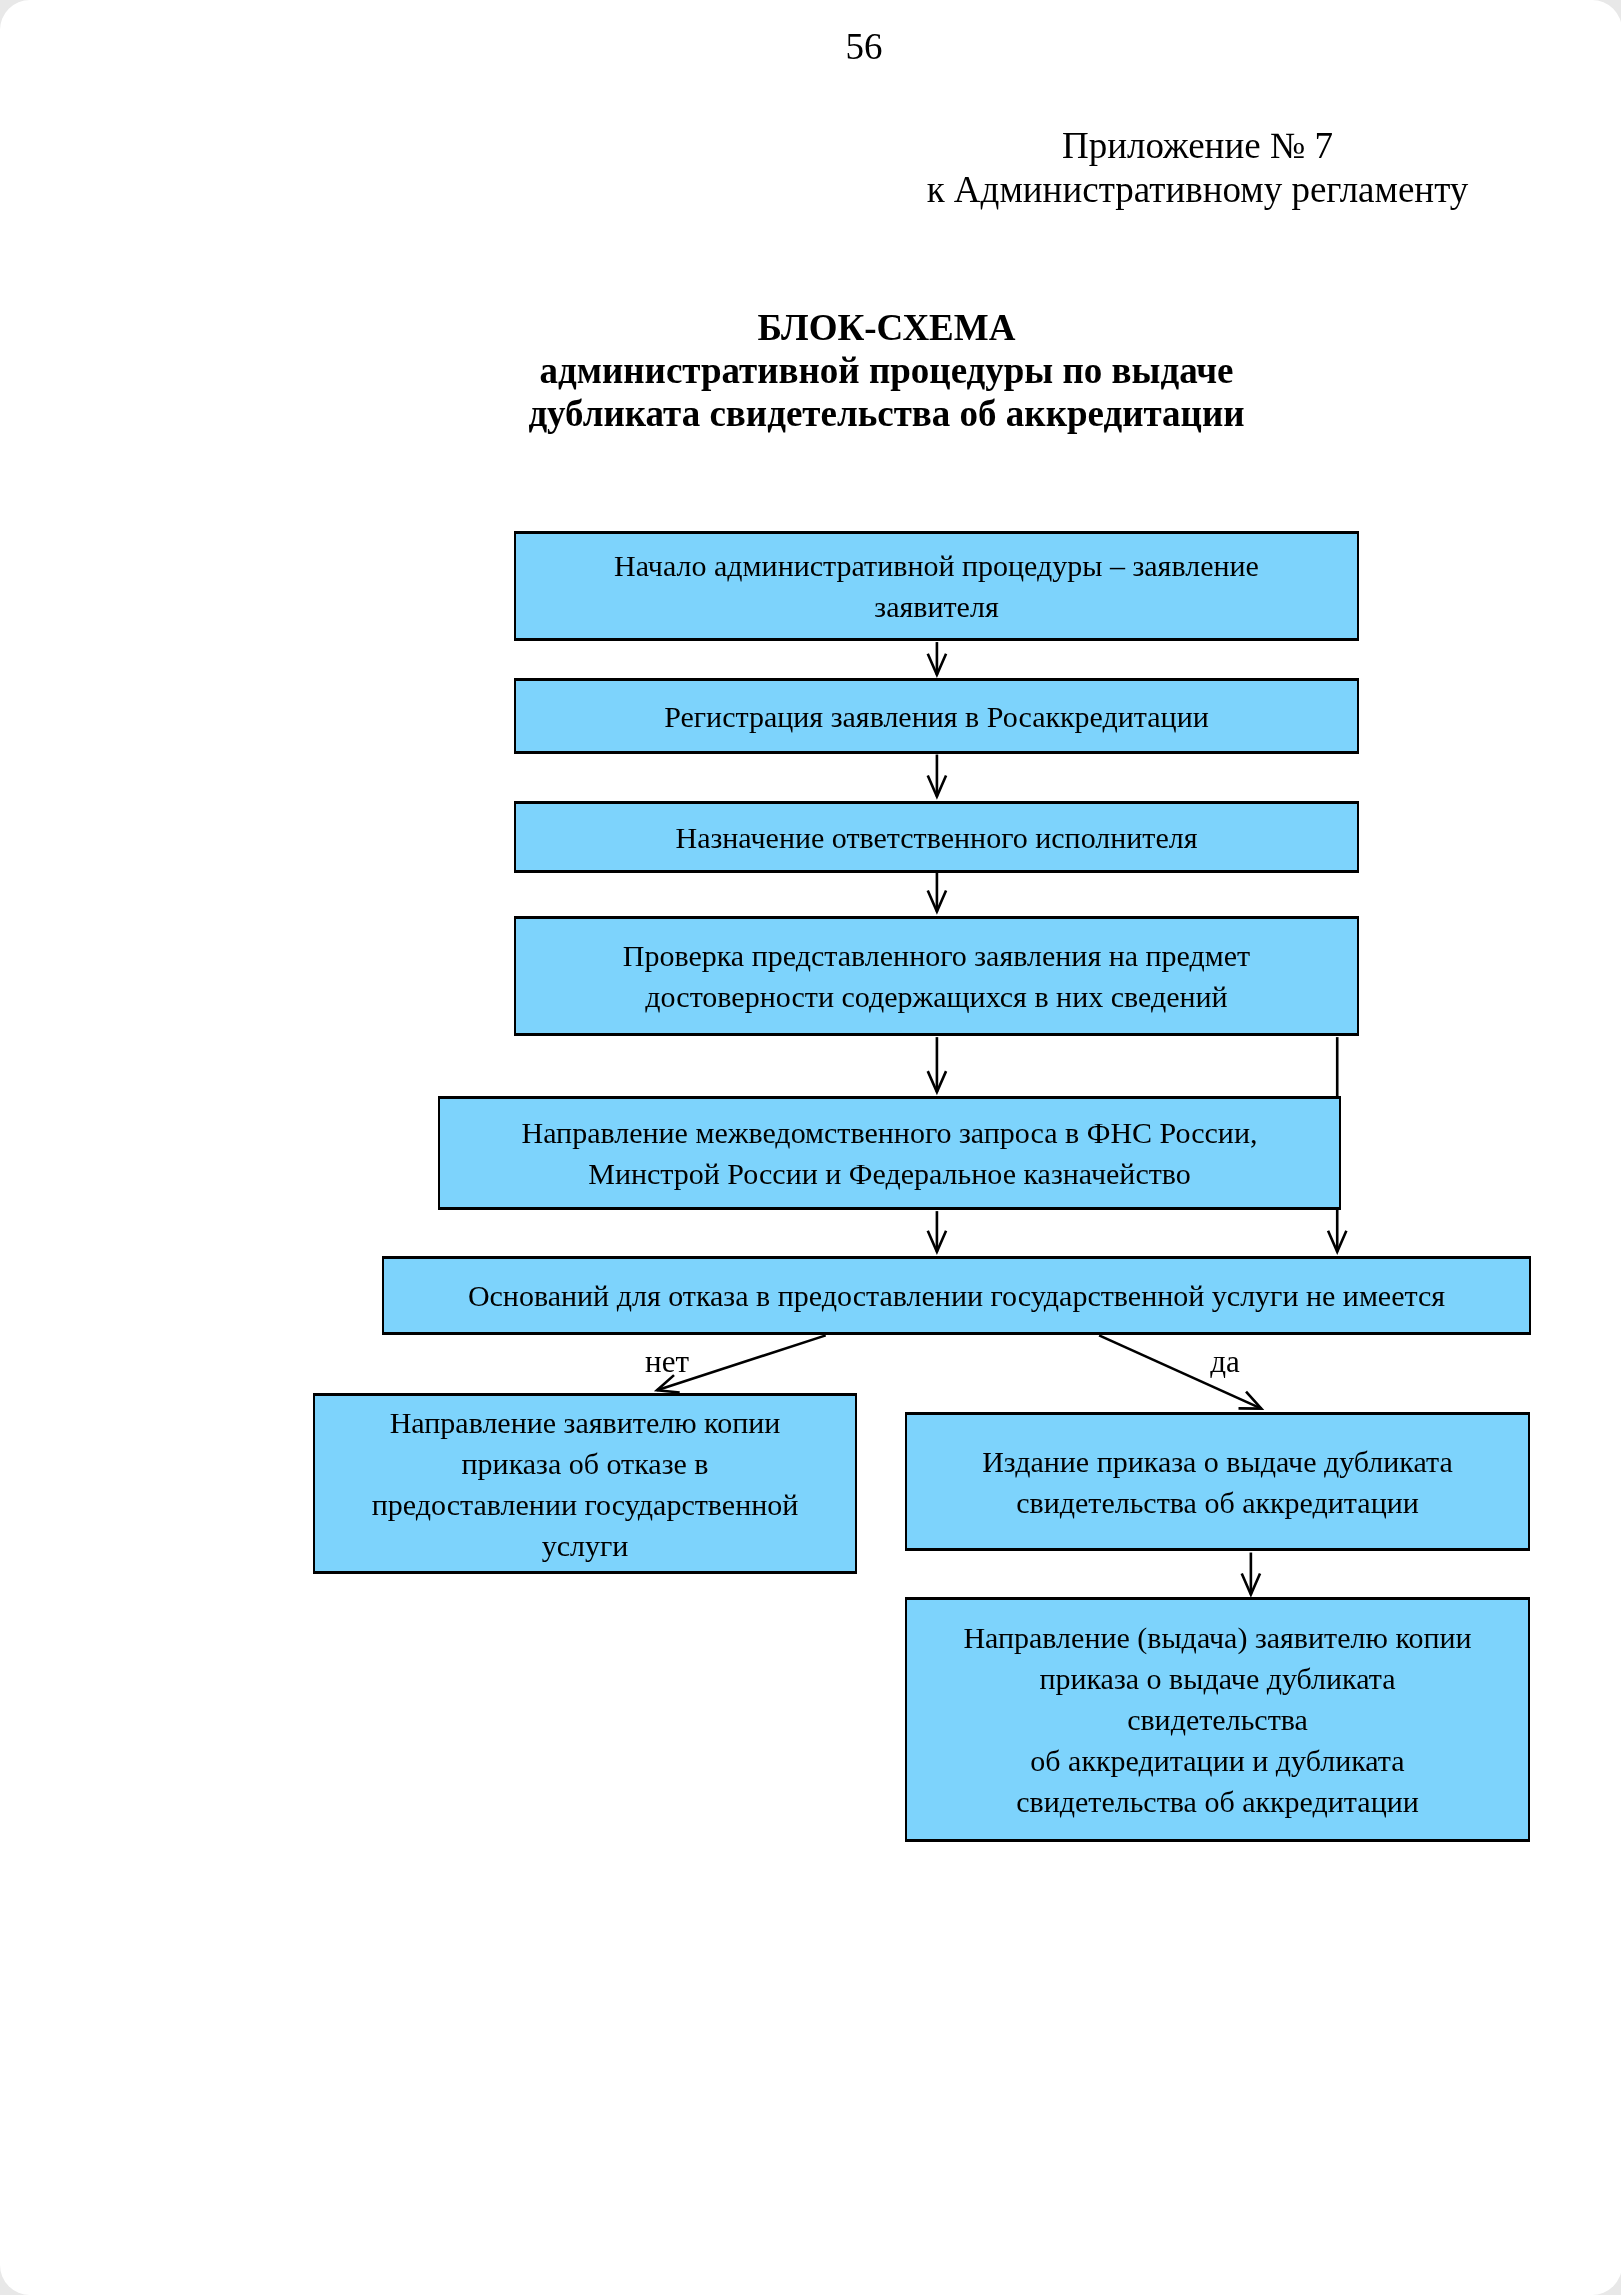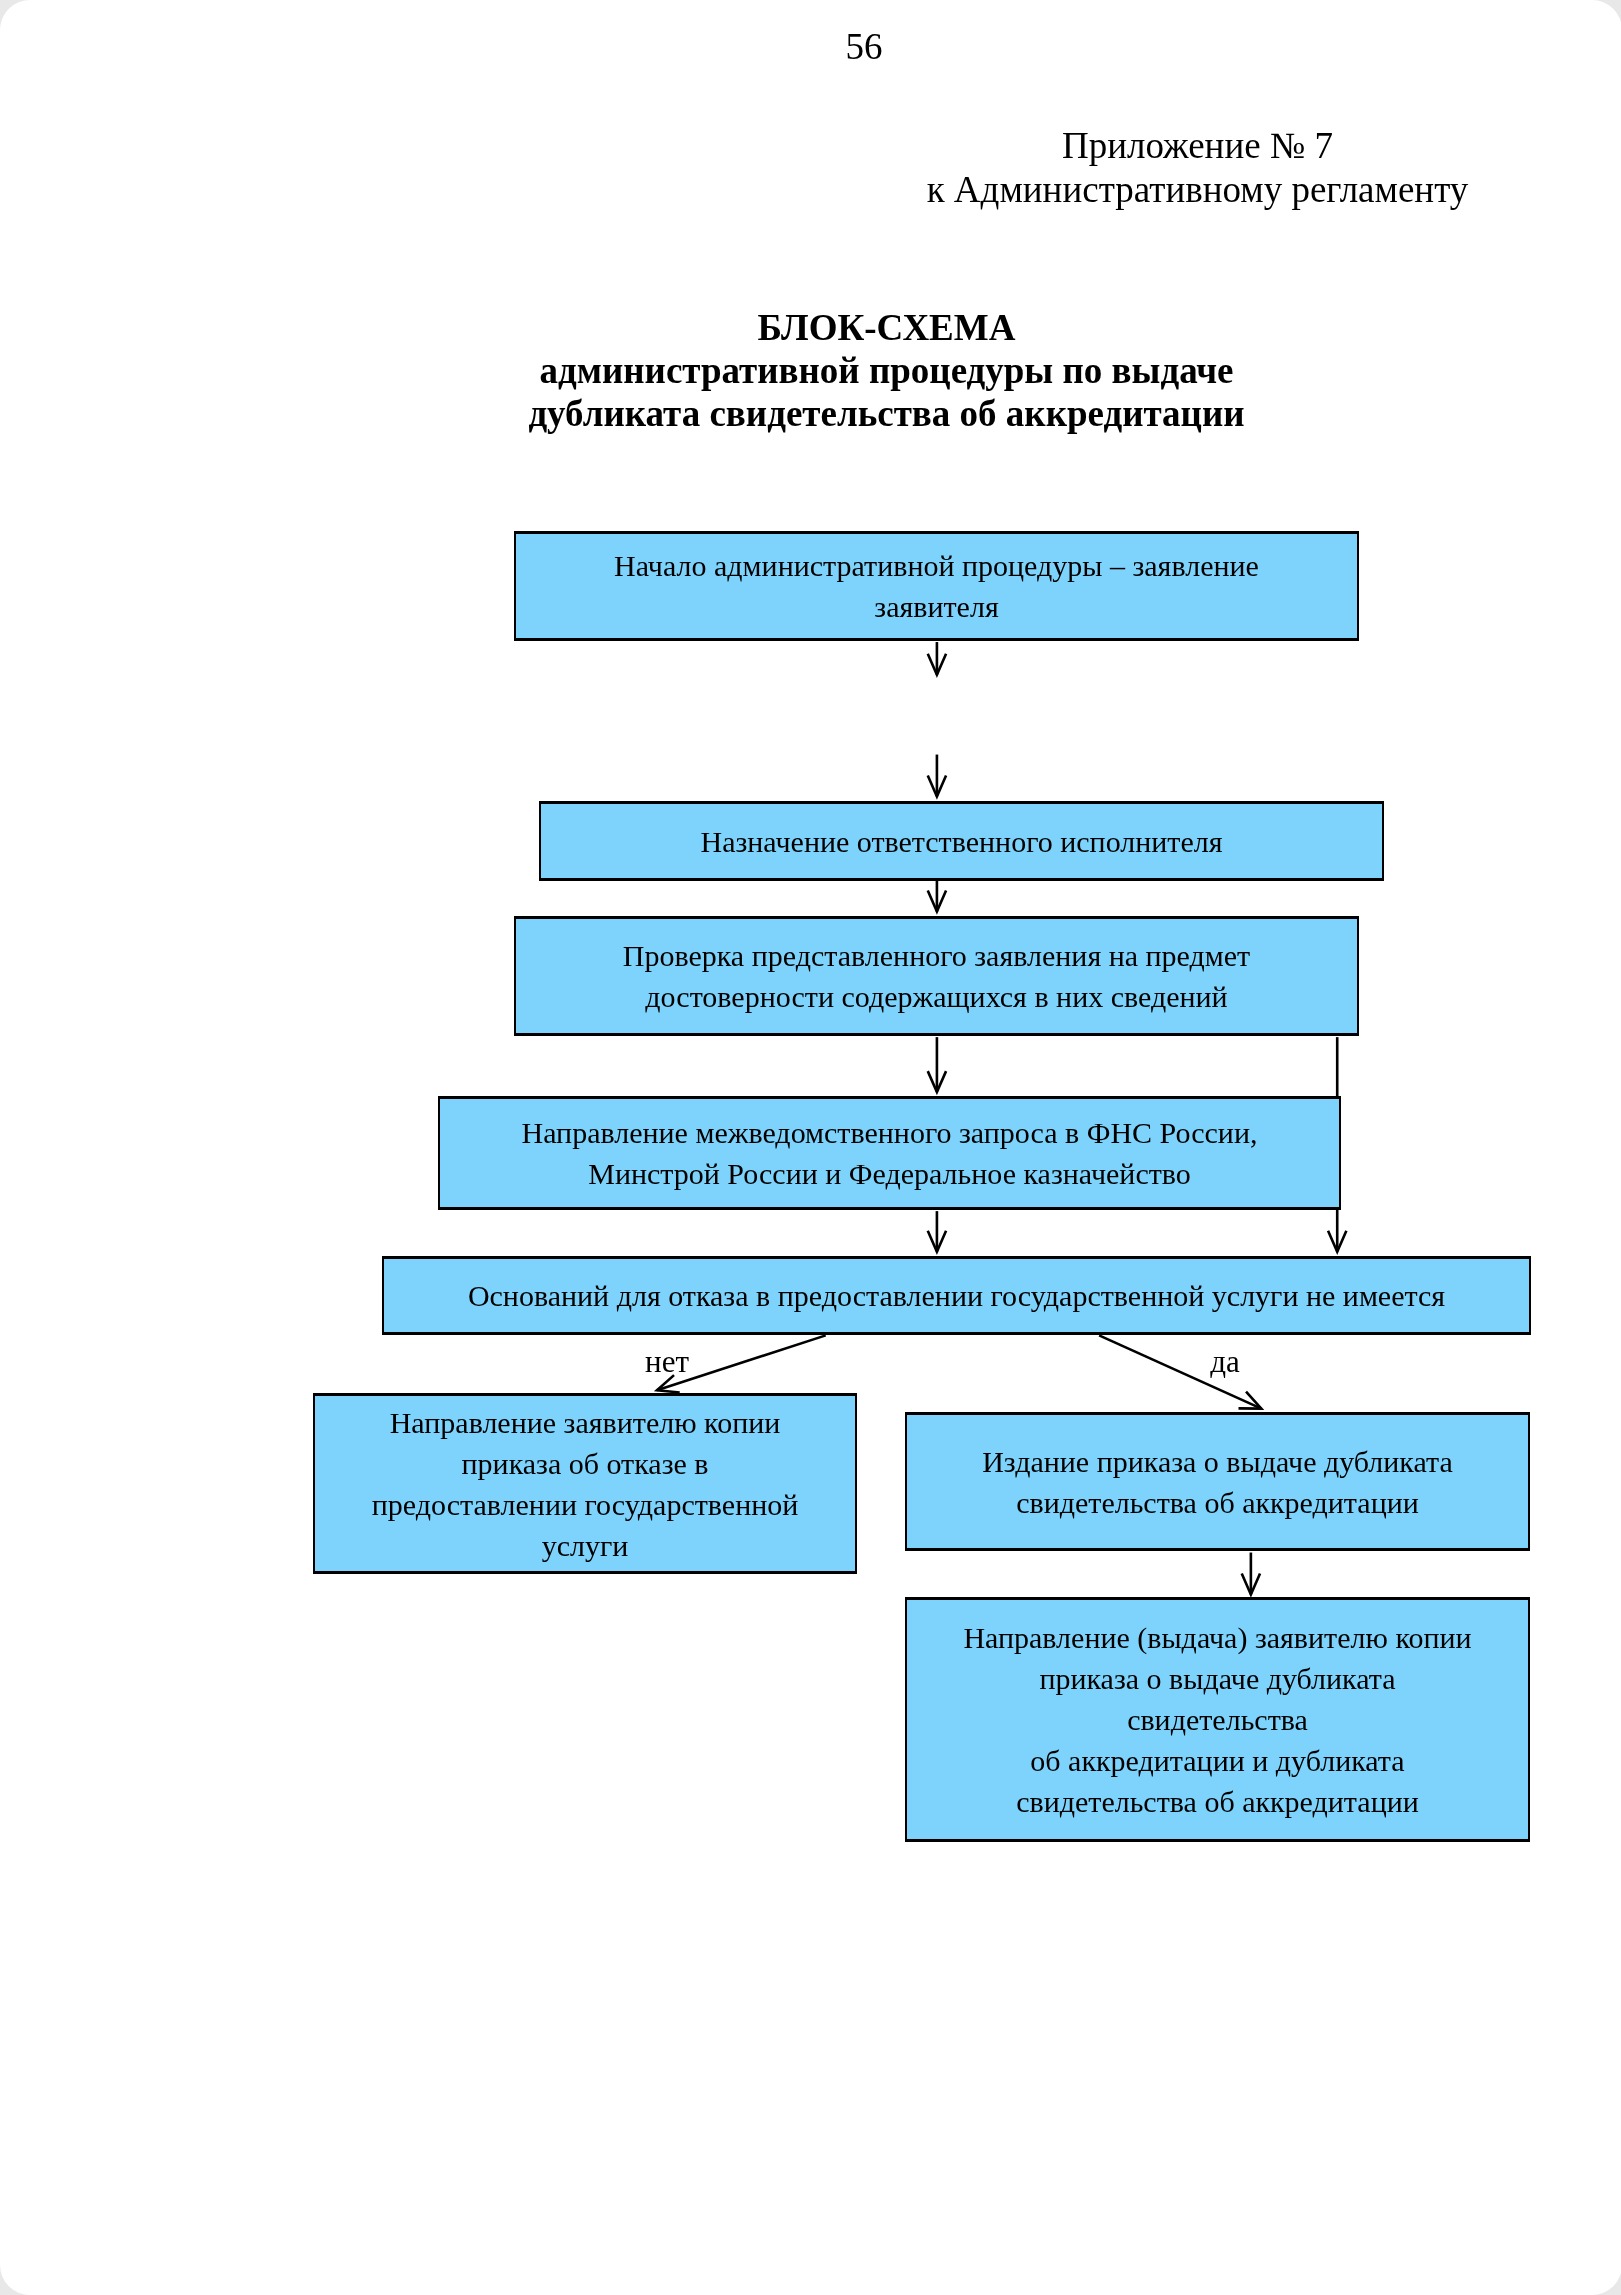--- a/index.html
+++ b/index.html
@@ -97,22 +97,23 @@
     <line x1="1432" y1="1052" x2="1432" y2="1114" marker-end="url(#vhead)"></line>
     <line x1="2044" y1="786" x2="2044" y2="1114" marker-end="url(#vhead)"></line>
     <line x1="1262" y1="1242" x2="1004" y2="1326" marker-end="url(#vhead)"></line>
     <line x1="1680" y1="1242" x2="1928" y2="1354" marker-end="url(#vhead)"></line>
     <line x1="1912" y1="1574" x2="1912" y2="1638" marker-end="url(#vhead)"></line>
   </svg>
 
   <div class="flow-box" style="left:514px; top:531px; width:845px; height:110px;">Начало административной процедуры – заявление
 заявителя</div>
 
+  <div class="flow-box" style="left:514px; top:678px; width:845px; height:76px;">Регистрация заявления в Росаккредитации</div>
 
-  <div class="flow-box" style="left:539px; top:801px; width:845px; height:80px;">Назначение ответственного исполнителя</div>
+  <div class="flow-box" style="left:514px; top:801px; width:845px; height:72px;">Назначение ответственного исполнителя</div>
 
   <div class="flow-box" style="left:514px; top:916px; width:845px; height:120px;text-align:center;">Проверка представленного заявления на предмет
 достоверности содержащихся в них сведений</div>
 
   <div class="flow-box" style="left:438px; top:1096px; width:903px; height:114px;">Направление межведомственного запроса в ФНС России,
 Минстрой России и Федеральное казначейство</div>
 
   <div class="flow-box" style="left:382px; top:1256px; width:1149px; height:79px;">Оснований для отказа в предоставлении государственной услуги не имеется</div>
 
   <div class="branch-label" style="left:595px; top:1344px;">нет</div>

